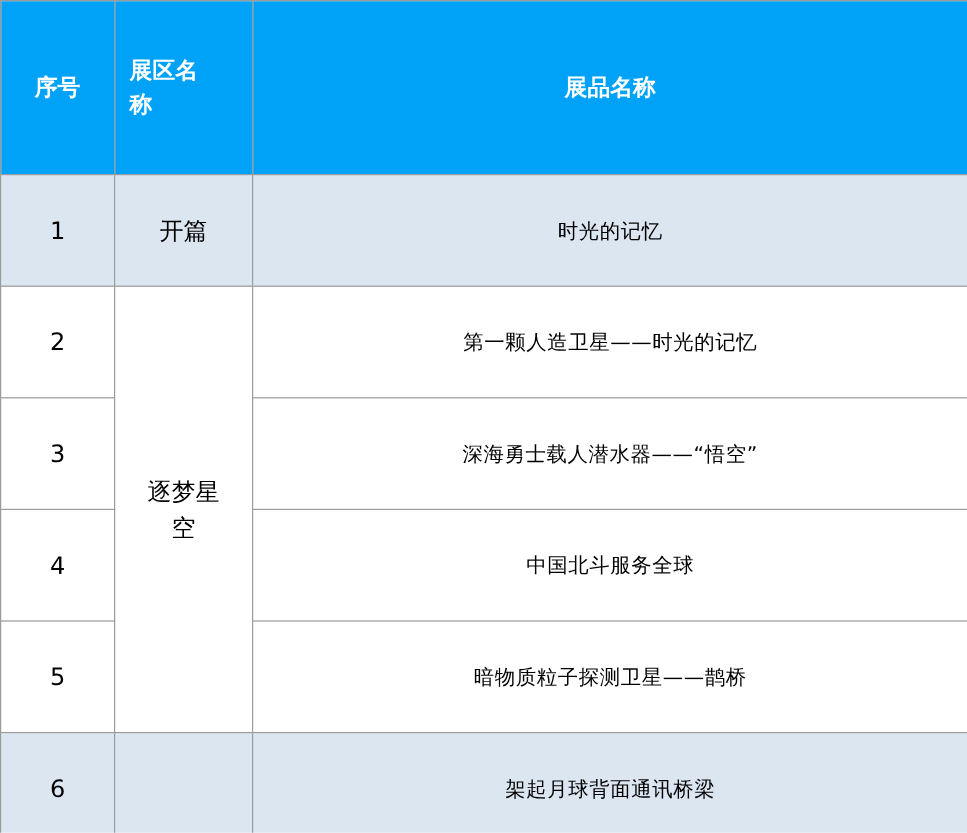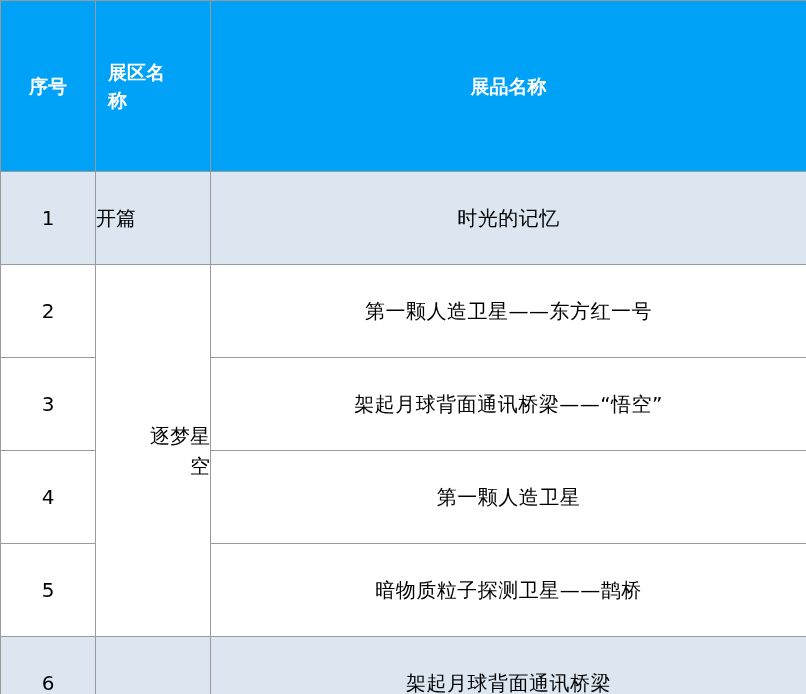--- a/index.html
+++ b/index.html
@@ -45,43 +45,43 @@
     text-align: center;
     padding: 0 6px;
     margin-left: 11px;
   }
   thead th.th-zone {
     text-align: left;
     padding: 0 12px;
   }
   thead th.th-name {
     text-align: center;
-    padding: 17px 10px;
+    padding: 4px 10px;
   }
 
   tbody td {
     font-size: 20px;
     color: #000000;
     height: 92px;
     text-align: center;
     background: #ffffff;
   }
   tbody tr.shaded td {
     background: #dce6f1;
   }
   td.cell-no {
     font-size: 20px;
   }
   td.cell-zone {
-    text-align: right;
+    text-align: center;
     padding: 0 12px;
     line-height: 1.5;
   }
   td.cell-name {
-    font-size: 20px;
+    font-size: 17px;
     letter-spacing: 0.5px;
   }
   tr.first-row td { height: 92px; }
 </style>
 </head>
 <body>
 
 <div class="table-wrap">
   <table class="exhibit-table">
     <colgroup>
@@ -92,35 +92,35 @@
     <thead>
       <tr>
         <th class="th-no">序号</th>
         <th class="th-zone"><span>展区名</span><br><span>称</span></th>
         <th class="th-name">展品名称</th>
       </tr>
     </thead>
     <tbody>
       <tr class="shaded first-row">
         <td class="cell-no">1</td>
-        <td class="cell-zone" style="text-align:left;">开篇</td>
+        <td class="cell-zone" style="text-align:center;">开篇</td>
         <td class="cell-name">时光的记忆</td>
       </tr>
       <tr>
         <td class="cell-no">2</td>
         <td class="cell-zone" rowspan="4"><span>逐梦星</span><br><span>空</span></td>
-        <td class="cell-name">第一颗人造卫星——东方红一号</td>
+        <td class="cell-name">第一颗人造卫星——时光的记忆</td>
       </tr>
       <tr>
         <td class="cell-no">3</td>
-        <td class="cell-name">架起月球背面通讯桥梁——“悟空”</td>
+        <td class="cell-name">深海勇士载人潜水器——“悟空”</td>
       </tr>
       <tr>
         <td class="cell-no">4</td>
-        <td class="cell-name">第一颗人造卫星</td>
+        <td class="cell-name">中国北斗服务全球</td>
       </tr>
       <tr>
         <td class="cell-no">5</td>
         <td class="cell-name">暗物质粒子探测卫星——鹊桥</td>
       </tr>
       <tr class="shaded">
         <td class="cell-no">6</td>
         <td class="cell-zone"></td>
         <td class="cell-name">架起月球背面通讯桥梁</td>
       </tr>

